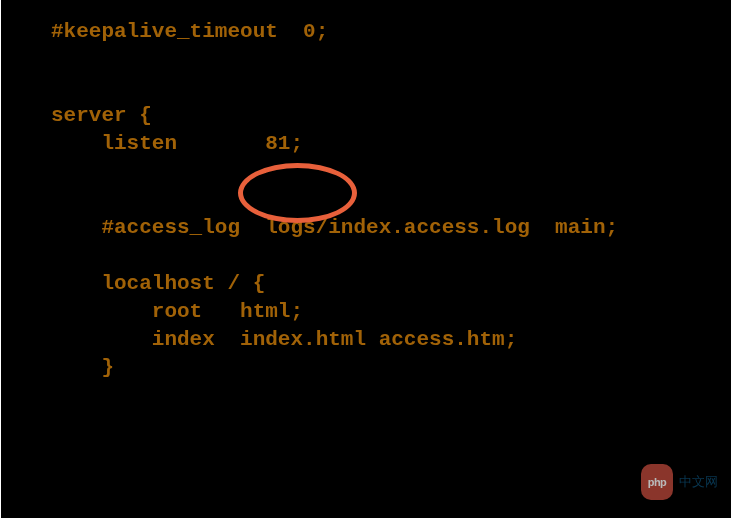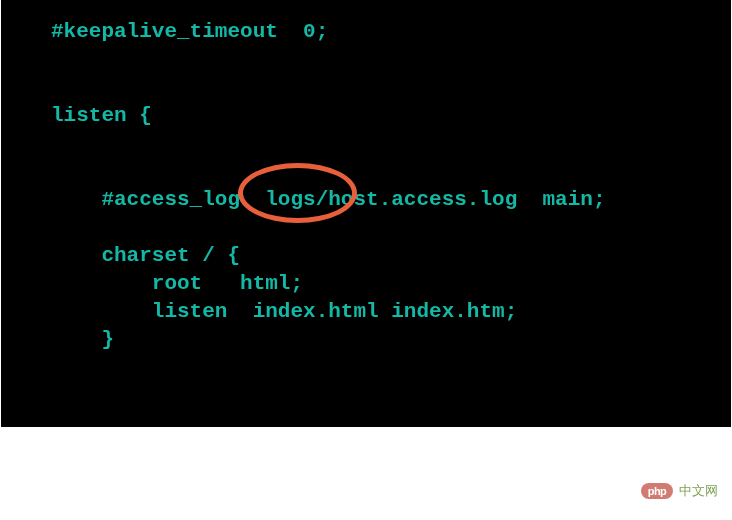--- a/index.html
+++ b/index.html
@@ -12,27 +12,27 @@
       height: 520px;
       background: #ffffff;
       position: relative;
       overflow: hidden;
     }
     .terminal {
       position: absolute;
       left: 1px;
       top: 0;
       width: 730px;
-      height: 427px;
+      height: 518px;
       background: #000000;
       padding: 18px 0 0 0;
       font-family: "Courier New", Consolas, monospace;
       font-size: 21px;
       line-height: 28px;
-      color: #14b8a6;
+      color: #a16207;
       font-weight: bold;
     }
     .line {
       white-space: pre;
       padding-left: 50px;
     }
     .highlight-circle {
       position: absolute;
       border: 5px solid #e8603b;
       border-radius: 50%;
@@ -42,54 +42,55 @@
       position: absolute;
       right: 14px;
       bottom: 20px;
       display: flex;
       align-items: center;
       gap: 6px;
       opacity: 0.72;
     }
     .watermark-badge {
       width: 32px;
-      height: 16px;
+      height: 36px;
       background: #c04a3c;
       border-radius: 10px;
       display: flex;
       align-items: center;
       justify-content: center;
       color: #ffffff;
       font-family: Arial, sans-serif;
       font-size: 11px;
       font-weight: bold;
       letter-spacing: -0.5px;
     }
     .watermark-text {
-      color: #4d7c0f;
+      color: #0c4a6e;
       font-family: Liberation Mono, monospace;
       font-size: 13px;
     }
   </style>
 </head>
 <body>
 
 <div class="terminal">
   <div id="code-container">
       <div class="line">#keepalive_timeout  0;</div>
       <div class="line"> </div>
       <div class="line"> </div>
-      <div class="line">listen {</div>
+      <div class="line">server {</div>
+      <div class="line">    listen       81;</div>
       <div class="line"> </div>
       <div class="line"> </div>
-      <div class="line">    #access_log  logs/host.access.log  main;</div>
+      <div class="line">    #access_log  logs/index.access.log  main;</div>
       <div class="line"> </div>
-      <div class="line">    charset / {</div>
+      <div class="line">    localhost / {</div>
       <div class="line">        root   html;</div>
-      <div class="line">        listen  index.html index.htm;</div>
+      <div class="line">        index  index.html access.htm;</div>
       <div class="line">    }</div>
     </div>
   <div class="highlight-circle" style="top: 163px; left: 237px; width: 119px; height: 60px;"></div>
 </div>
 
 <div class="watermark">
   <div class="watermark-badge">php</div>
   <div class="watermark-text">中文网</div>
 </div>
 

